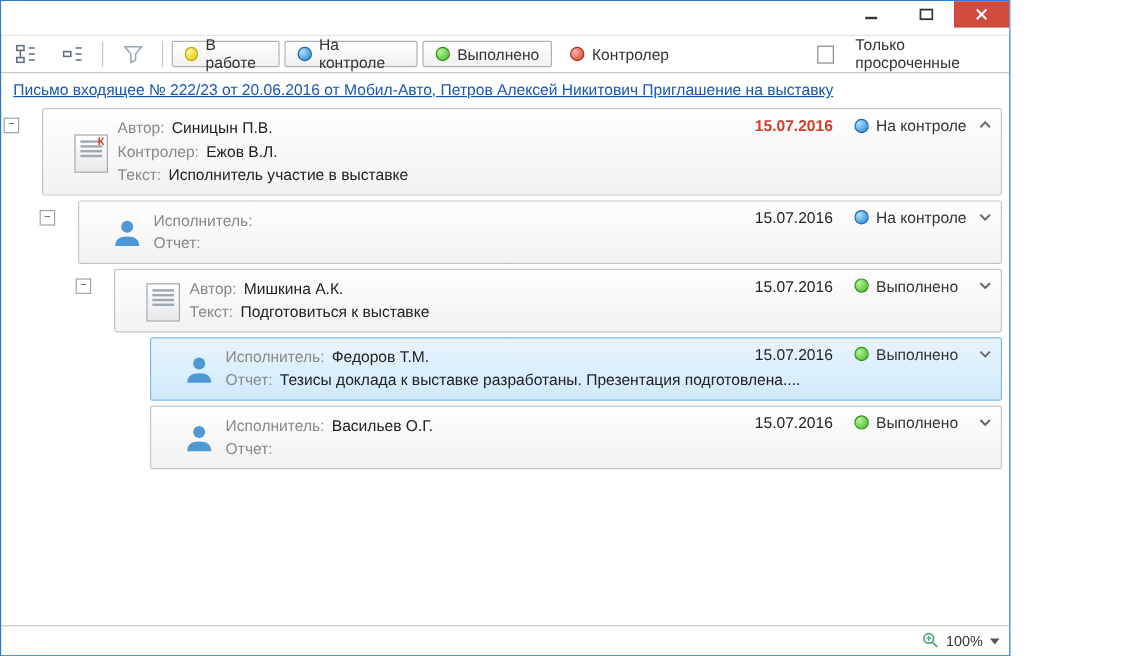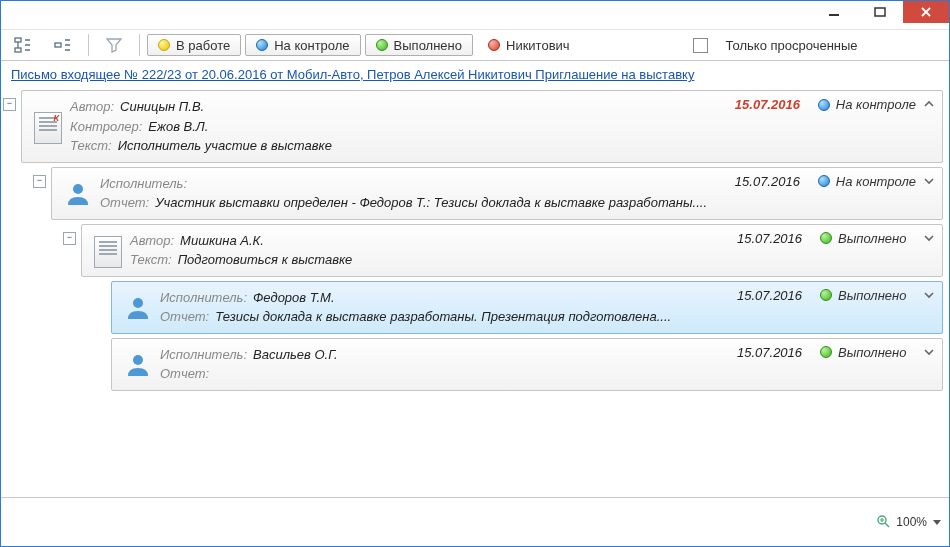--- a/index.html
+++ b/index.html
@@ -4,21 +4,21 @@
 <style>
   html, body {
     margin: 0;
     padding: 0;
     font-family: "Segoe UI", Tahoma, Arial, sans-serif;
     font-size: 13px;
     color: #333;
     background: #fff;
   }
   .window {
-    width: 950px;
+    width: 842px;
     height: 547px;
     border: 1px solid #2a7bd1;
     box-sizing: border-box;
     position: relative;
     display: flex;
     flex-direction: column;
     background: #fff;
   }
   
   .titlebar {
@@ -140,24 +140,23 @@
     line-height: 9px;
     text-align: center;
     color: #445;
     cursor: default;
   }
 
   .card {
     border: 1px solid #c5c5c5;
     border-radius: 2px;
     background: linear-gradient(#fefefe, #f2f2f2);
-    padding: 6px 12px;
-    margin: 4px 0 4px 14px;
+    padding: 6px 26px;
+    margin: 4px 0 4px 28px;
     position: relative;
-    font-style: italic;
   }
   .card.selected {
     background: linear-gradient(#e9f4fd, #ceeafb);
     border-color: #7fb7e6;
   }
   .card .row {
     display: flex;
     align-items: flex-start;
     gap: 6px;
     line-height: 1.5;
@@ -218,21 +217,21 @@
   }
   .user-svg { display:block; }
 
   
   .statusbar {
     height: 24px;
     border-top: 1px solid #c8c8c8;
     display: flex;
     align-items: center;
     justify-content: flex-end;
-    padding: 12px 8px;
+    padding: 0 8px;
     gap: 6px;
     font-size: 12px;
     color: #333;
   }
   .zoom-icon {
     width: 14px; height:14px;
   }
   .dd-arrow {
     width:0;height:0;border-left:4px solid transparent;border-right:4px solid transparent;border-top:5px solid #555;
   }
@@ -297,21 +296,21 @@
     <div class="filter-pill active">
       <span class="dot blue"></span>
       <span>На контроле</span>
     </div>
     <div class="filter-pill active">
       <span class="dot green"></span>
       <span>Выполнено</span>
     </div>
     <div class="filter-pill">
       <span class="dot red"></span>
-      <span>Никитович</span>
+      <span>Контролер</span>
     </div>
 
     <label class="checkbox">
       <span class="box"></span>
       <span>Только просроченные</span>
     </label>
   </div>
 
   <div class="link-row">
     <a href="#">Письмо входящее № 222/23 от 20.06.2016 от Мобил-Авто, Петров Алексей Никитович Приглашение на выставку</a>
@@ -367,21 +366,20 @@
                     <circle cx="14" cy="10" r="5" fill="#4f98d6"></circle>
                     <path d="M4 26 Q4 18 14 18 Q24 18 24 26 Z" fill="#4f98d6"></path>
                   </svg>
               </div>
               <div class="body">
                 <div class="row">
                     <span class="label">Исполнитель:</span> 
                   </div>
                 <div class="row">
                     <span class="label">Отчет:</span> 
-                    <span class="value">Участник выставки определен - Федоров Т.: Тезисы доклада к выставке разработаны....</span>
                   </div>
               </div>
             </div>
             <div class="meta">
               <span class="date">15.07.2016</span>
               <span class="status">
                 <span class="dot blue"></span>
                 <span>На контроле</span>
               </span>
             </div>

